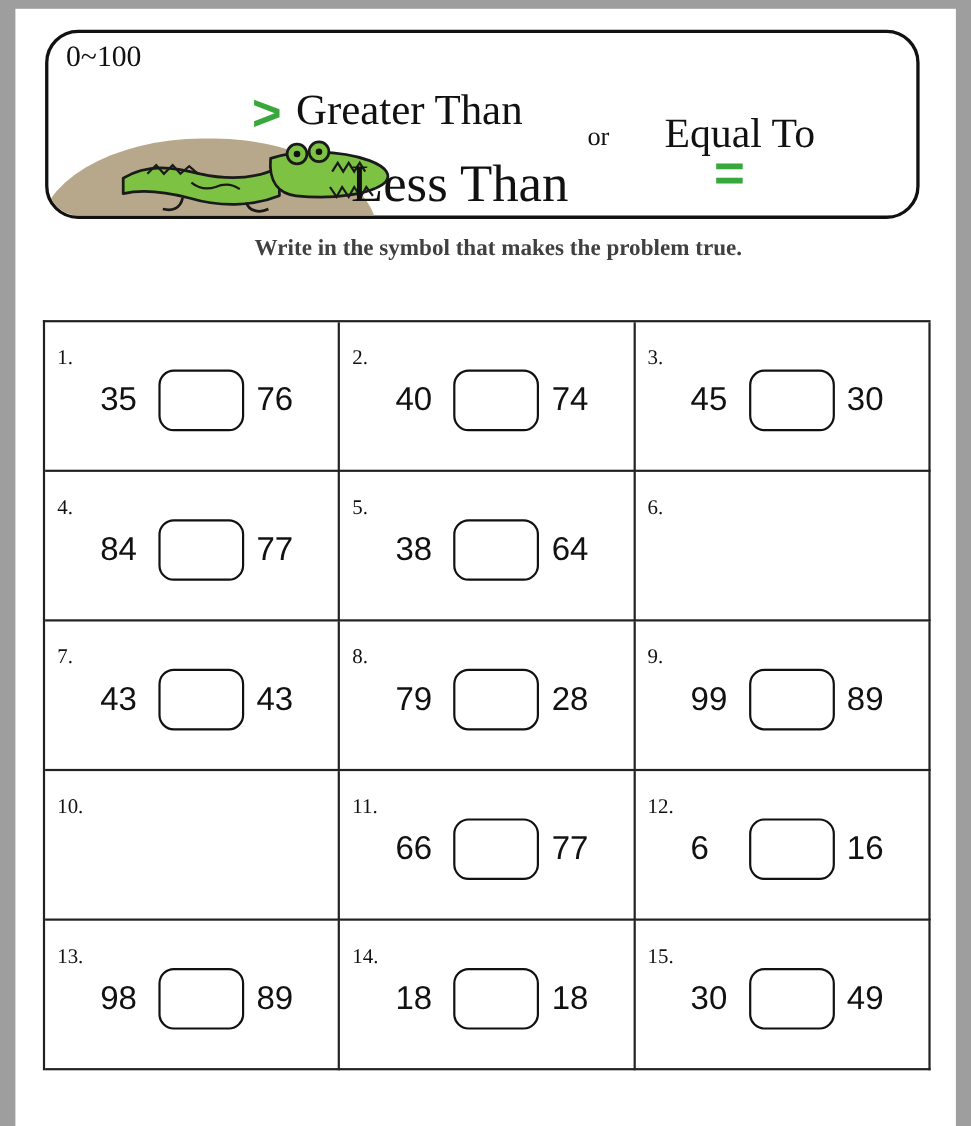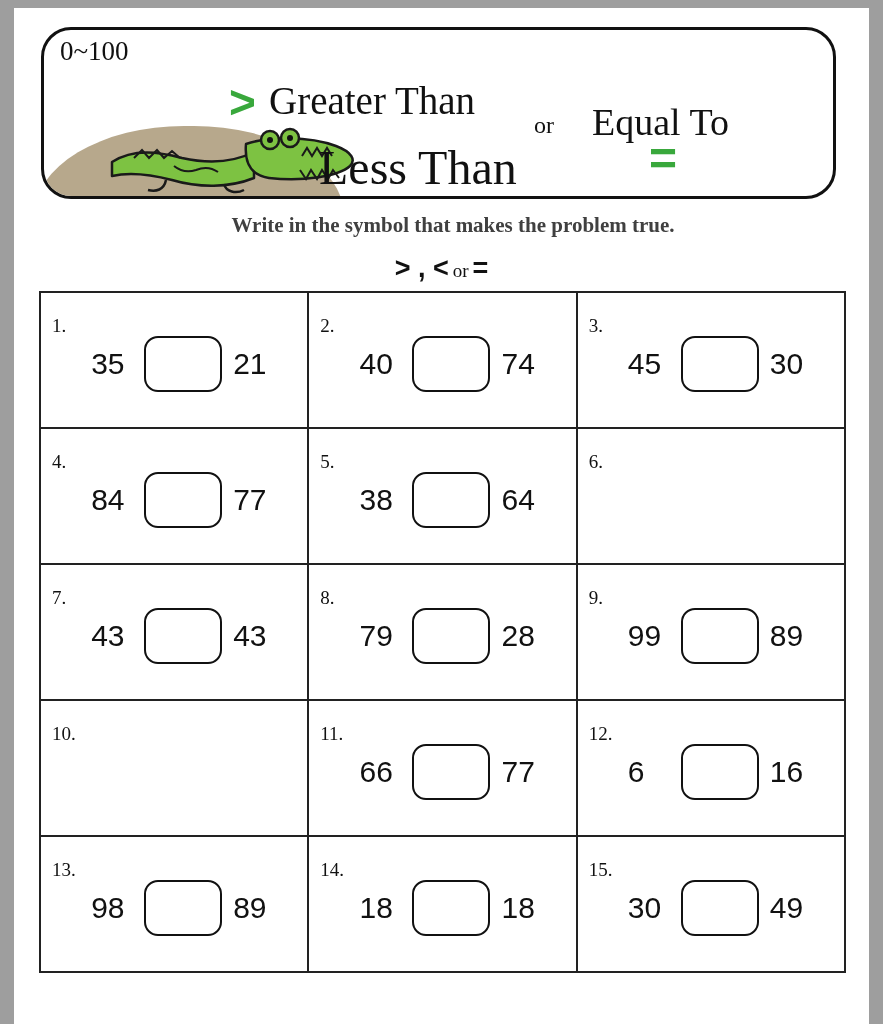--- a/index.html
+++ b/index.html
@@ -71,21 +71,21 @@
   }
   .or-text {
     position: absolute;
     left: 490px;
     top: 82px;
     font-size: 24px;
     color: #111;
   }
   .equal-text {
     position: absolute;
-    left: 548px;
+    left: 560px;
     top: 70px;
     font-size: 38px;
     color: #111;
     font-family: "Liberation Serif", serif;
   }
   .eq-symbol {
     position: absolute;
     left: 605px;
     top: 112px;
     font-size: 48px;
@@ -228,33 +228,28 @@
     <div class="gt-symbol">&gt;</div>
     <div class="greater-text">Greater Than</div>
     <div class="less-text">Less Than</div>
     <div class="or-text">or</div>
     <div class="equal-text">Equal To</div>
     <div class="eq-symbol">=</div>
   </div>
 
   <div class="instruction">Write in the symbol that makes the problem true.</div>
 
-  <div class="symbol-line">
-    <span class="big">&gt; , &lt;</span>
-    <span class="small">or</span>
-    <span class="big">=</span>
-  </div>
 
   <div class="grid">
       <div class="cell">
         <div class="qnum">1.</div>
         <div class="expr">
           <span class="num">35</span>
           <span class="answer-box"></span>
-          <span class="num">21</span>
+          <span class="num">76</span>
         </div>
       </div>
       <div class="cell">
         <div class="qnum">2.</div>
         <div class="expr">
           <span class="num">40</span>
           <span class="answer-box"></span>
           <span class="num">74</span>
         </div>
       </div>

